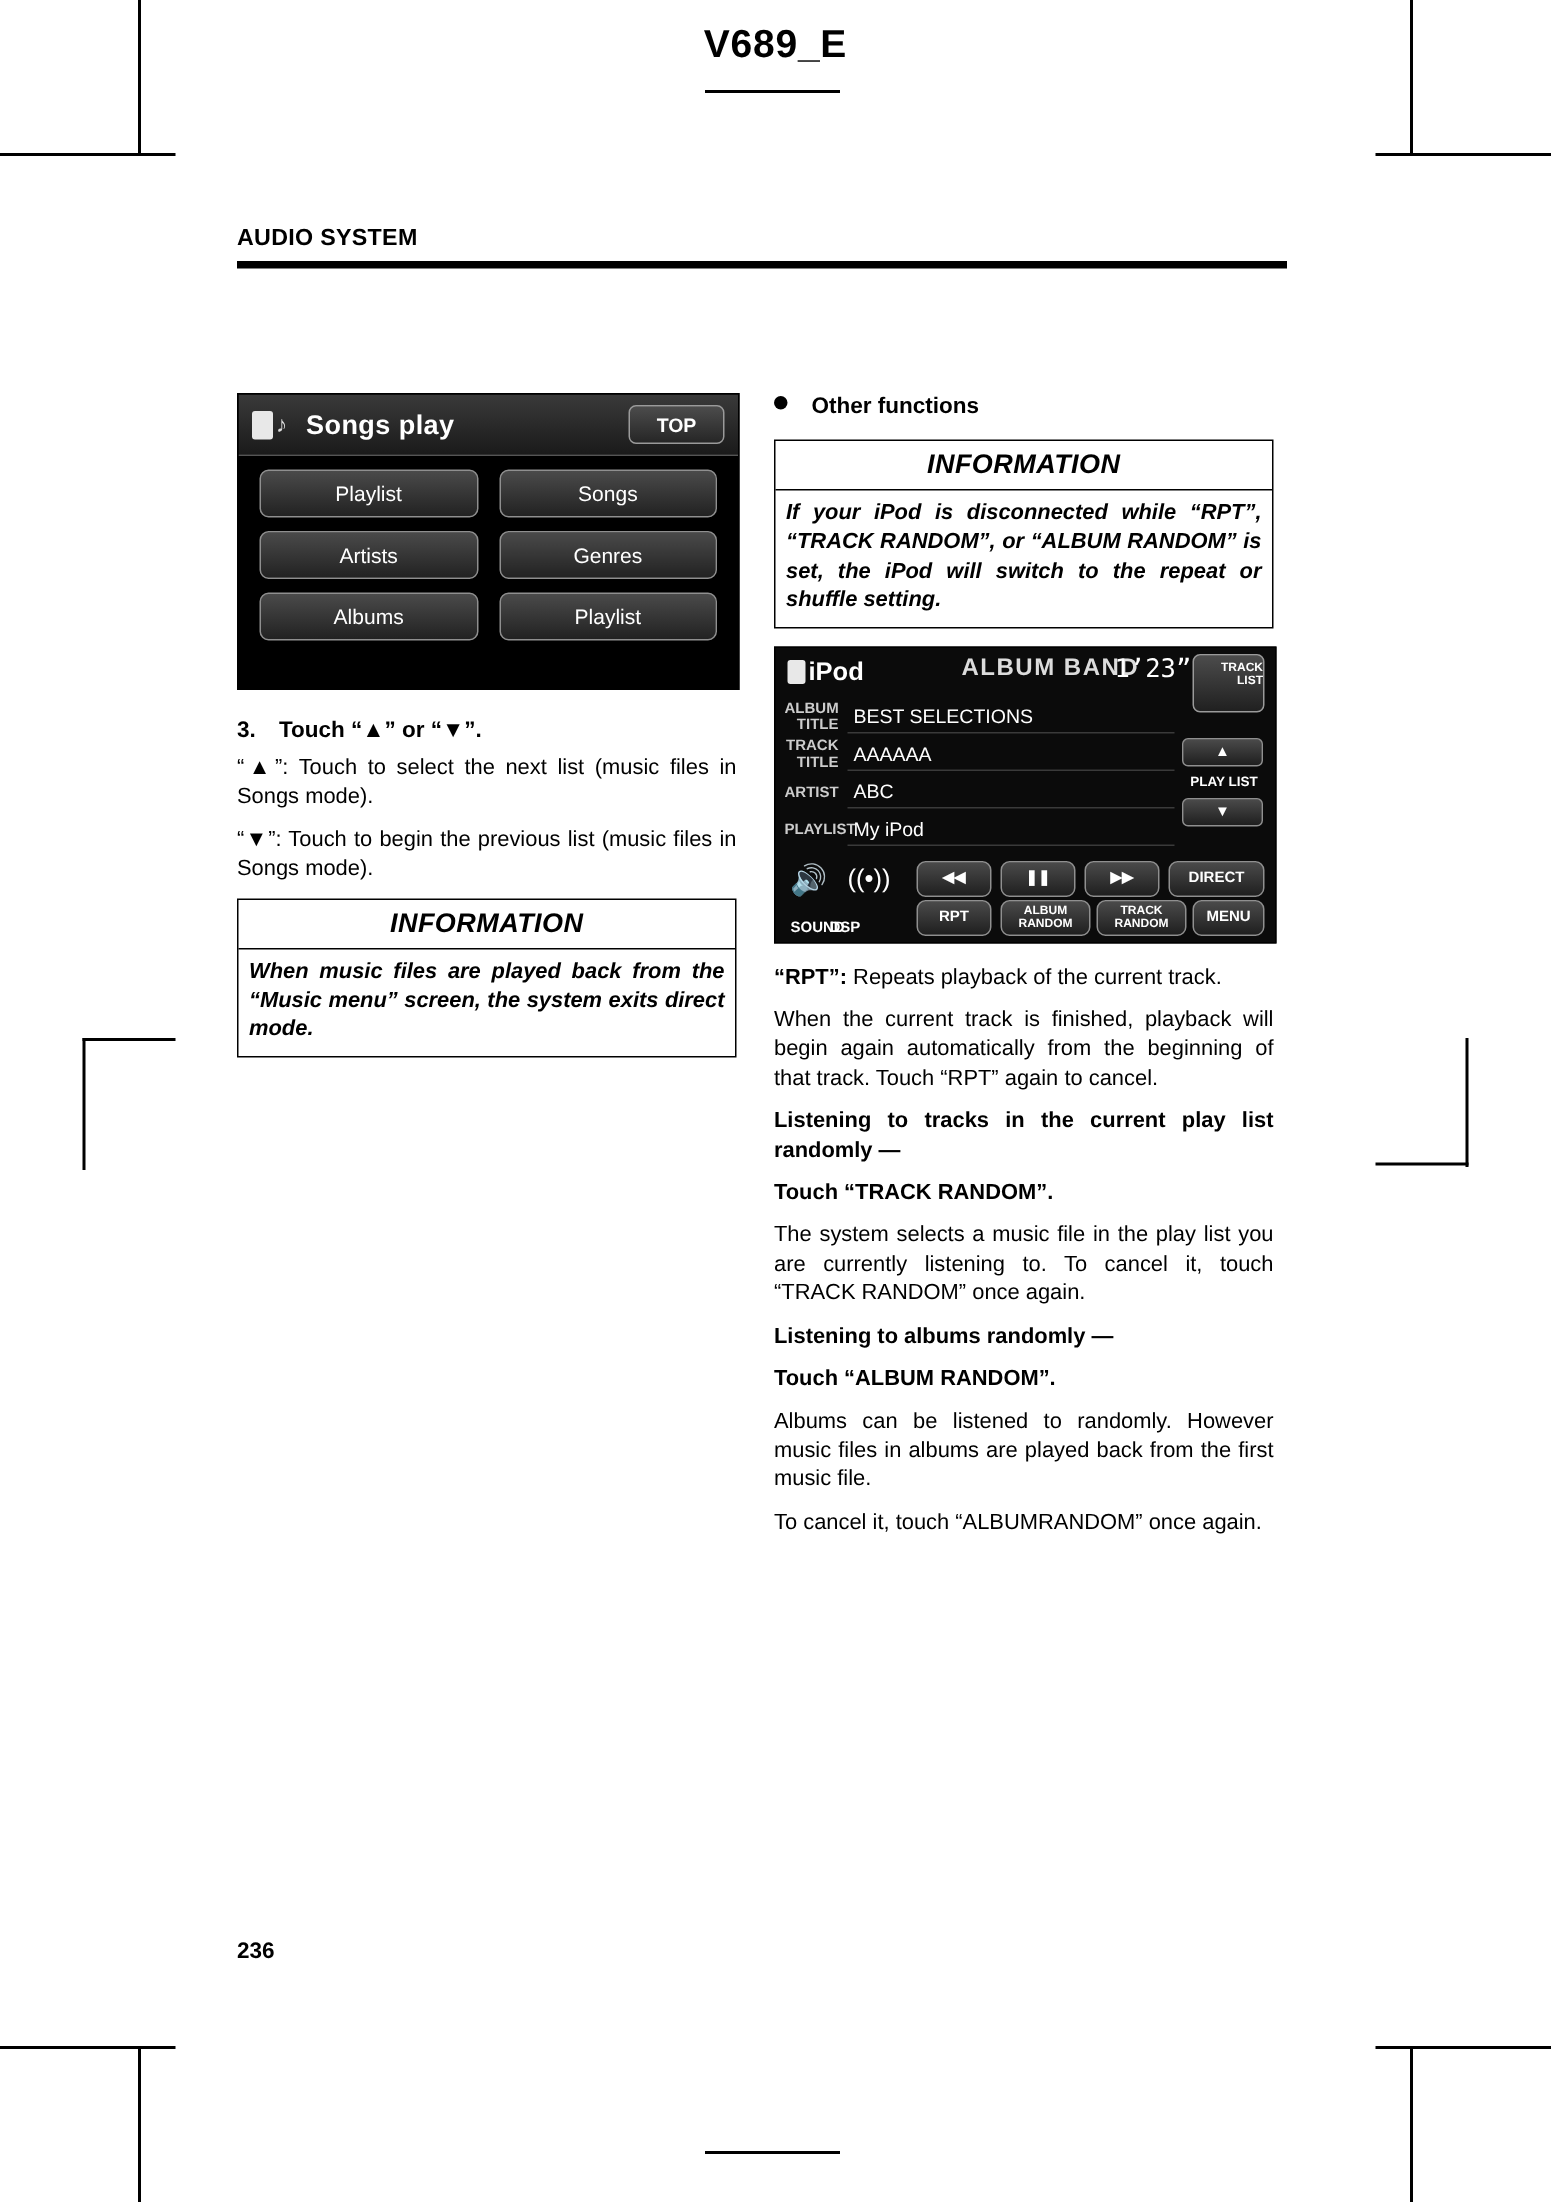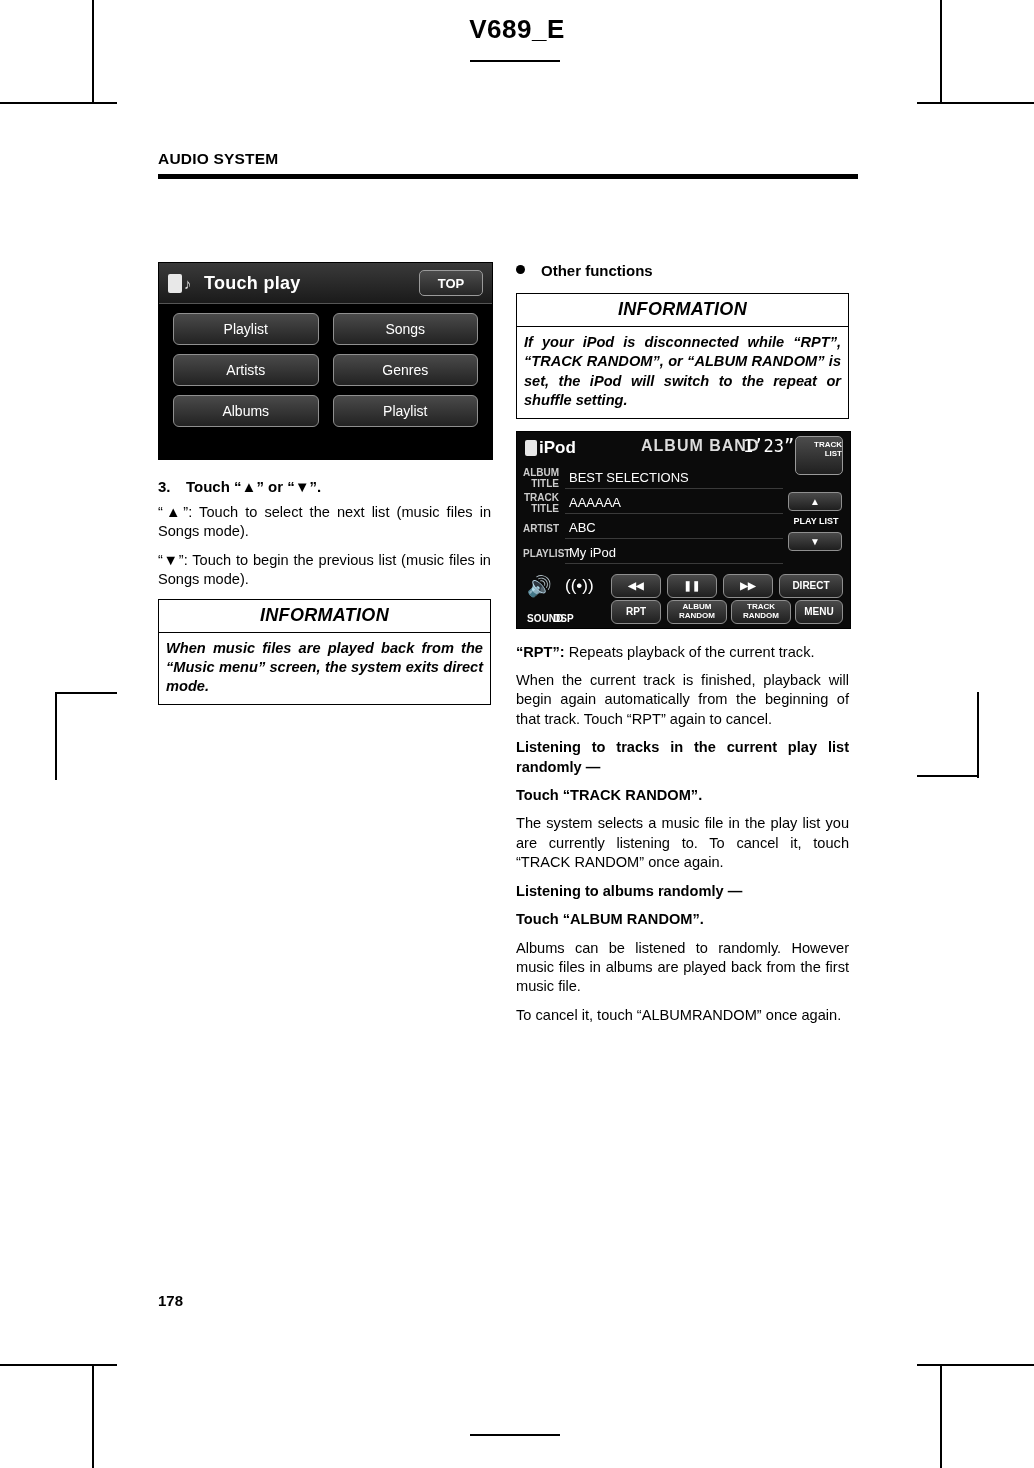--- a/index.html
+++ b/index.html
@@ -375,21 +375,21 @@
 <div class="header-rule"></div>
 
 <div class="col col-left">
 
   <div class="screen screen-direct">
     <div class="dp-header">
       <div class="dp-icon">
         <span class="sheet"></span>
           <span class="note">♪</span>
       </div>
-      <div class="dp-title">Touch play</div>
+      <div class="dp-title">Songs play</div>
       <div class="dp-top">TOP</div>
     </div>
     <div class="dp-grid">
       <div class="dp-btn">Playlist</div>
       <div class="dp-btn">Songs</div>
       <div class="dp-btn">Artists</div>
       <div class="dp-btn">Genres</div>
       <div class="dp-btn">Albums</div>
       <div class="dp-btn">Playlist</div>
     </div>
@@ -480,13 +480,13 @@
   <p class="txt">When the current track is finished, playback will begin again automatically from the beginning of that track. Touch “RPT” again to cancel.</p>
   <p class="txt b">Listening to tracks in the current play list randomly —</p>
   <p class="txt b">Touch “TRACK RANDOM”.</p>
   <p class="txt">The system selects a music file in the play list you are currently listening to. To cancel it, touch “TRACK RANDOM” once again.</p>
   <p class="txt b">Listening to albums randomly —</p>
   <p class="txt b">Touch “ALBUM RANDOM”.</p>
   <p class="txt">Albums can be listened to randomly. However music files in albums are played back from the first music file.</p>
   <p class="txt">To cancel it, touch “ALBUMRANDOM” once again.</p>
 </div>
 
-<div class="page-number">178</div>
+<div class="page-number">236</div>
 
 </body></html>

